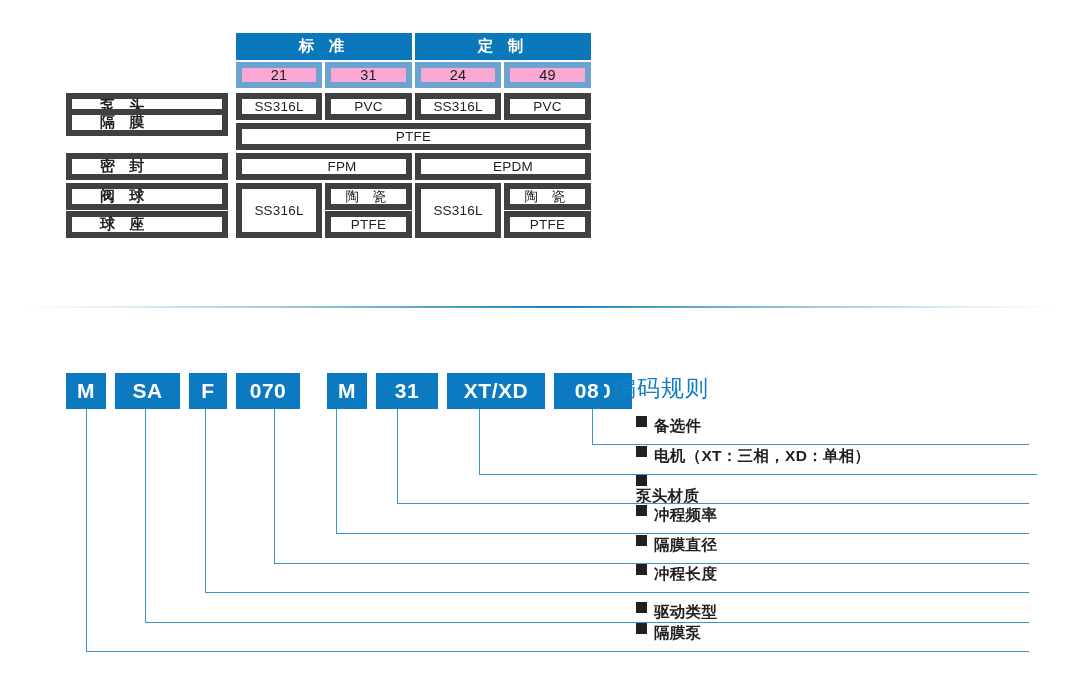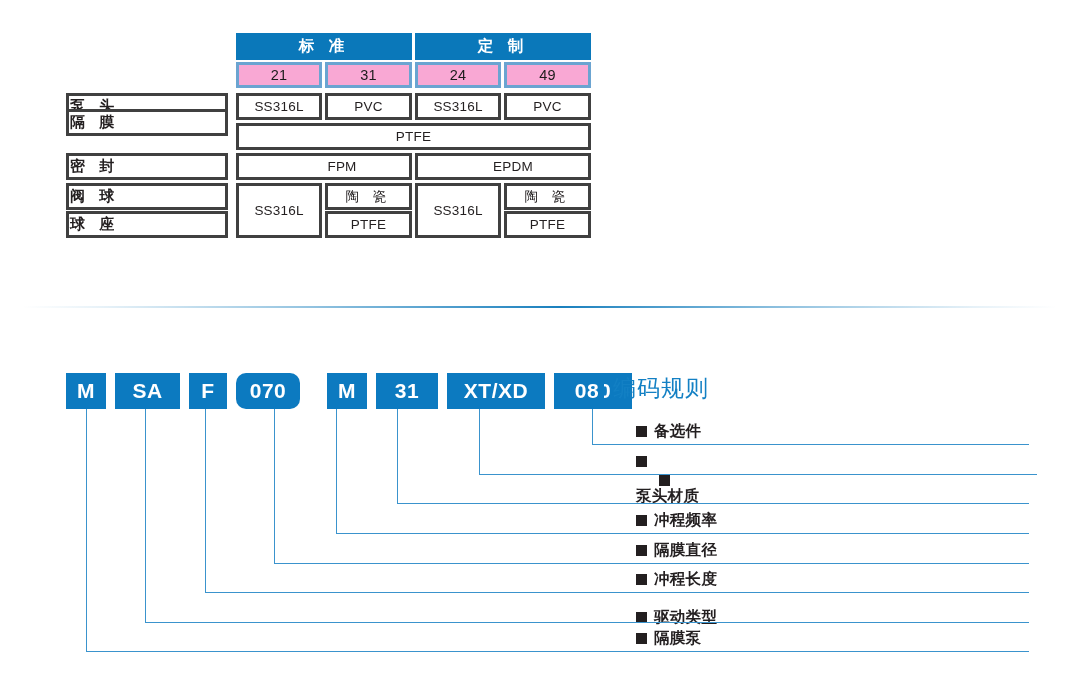--- a/index.html
+++ b/index.html
@@ -23,32 +23,32 @@
   #material-table {
     position: absolute;
     left: 66px;
     top: 33px;
     width: 525px;
     height: 205px;
   }
   .cell {
     position: absolute;
     box-sizing: border-box;
-    border: 3px solid #404040;
+    border: 6px solid #404040;
     background: #ffffff;
     display: flex;
     align-items: center;
     justify-content: center;
     font-size: 13.5px;
     color: #231f20;
     letter-spacing: 0.2px;
   }
   .cell.label {
     justify-content: flex-start;
-    padding-left: 1px;
+    padding-left: 28px;
     font-size: 15px;
     font-weight: 600;
     letter-spacing: 3px;
   }
   .cell.hdr-main {
     background: #0a78ba;
     border-color: #0a78ba;
     color: #ffffff;
     font-weight: 700;
     font-size: 15.5px;
@@ -128,21 +128,21 @@
     letter-spacing: 1px;
     line-height: 31px;
   }
 
   
   .legend-row {
     position: absolute;
     left: 636px;
     height: 30px;
     display: flex;
-    align-items: center;
+    align-items: flex-start;
   }
   .legend-square {
     width: 11px;
     height: 11px;
     background: #231f20;
     margin-right: 7px;
     flex: 0 0 auto;
   }
   .legend-text {
     font-size: 15.5px;
@@ -194,21 +194,21 @@
     <div class="cell label cn" style="left:0px; top:178px; width:162px; height:27px;">球 座</div>
     <div class="cell" style="left:259px; top:178px; width:87px; height:27px;">PTFE</div>
     <div class="cell" style="left:438px; top:178px; width:87px; height:27px;">PTFE</div>
   </div>
 
   <div id="divider"></div>
 
   <div class="code-block" style="left:66px; width:40px;">M</div>
   <div class="code-block" style="left:115px; width:65px;">SA</div>
   <div class="code-block" style="left:189px; width:38px;">F</div>
-  <div class="code-block" style="left:236px; width:64px;border-radius:10px;">070</div>
+  <div class="code-block" style="left:236px; width:64px;">070</div>
   <div class="code-block" style="left:327px; width:40px;">M</div>
   <div class="code-block" style="left:376px; width:62px;">31</div>
   <div class="code-block" style="left:447px; width:98px;">XT/XD</div>
   <div class="code-block" style="left:554px; width:78px;">080</div>
 
   <div class="vline" style="left:592px; top:409px; height:36px;"></div>
   <div class="hline" style="left:592px; top:444px; width:437px;"></div>
 
   <div class="vline" style="left:479px; top:409px; height:66px;"></div>
   <div class="hline" style="left:479px; top:474px; width:558px;"></div>
@@ -235,20 +235,21 @@
   <div id="rule-title">编码规则</div>
 
   <div class="legend-row" style="top:416px;">
     <span class="legend-square"></span>
     <span class="legend-text">备选件</span>
   </div>
   <div class="legend-underline" style="left:636px; top:444px; width:393px;"></div>
 
   <div class="legend-row" style="top:446px;">
     <span class="legend-square"></span>
+    <span class="legend-text">电机（XT：三相，XD：单相）</span>
   </div>
   <div class="legend-underline" style="left:636px; top:474px; width:401px;"></div>
 
   <div class="legend-row" style="top:475px;flex-direction:column;">
     <span class="legend-square"></span>
     <span class="legend-text">泵头材质</span>
   </div>
   <div class="legend-underline" style="left:636px; top:503px; width:393px;"></div>
 
   <div class="legend-row" style="top:505px;">

